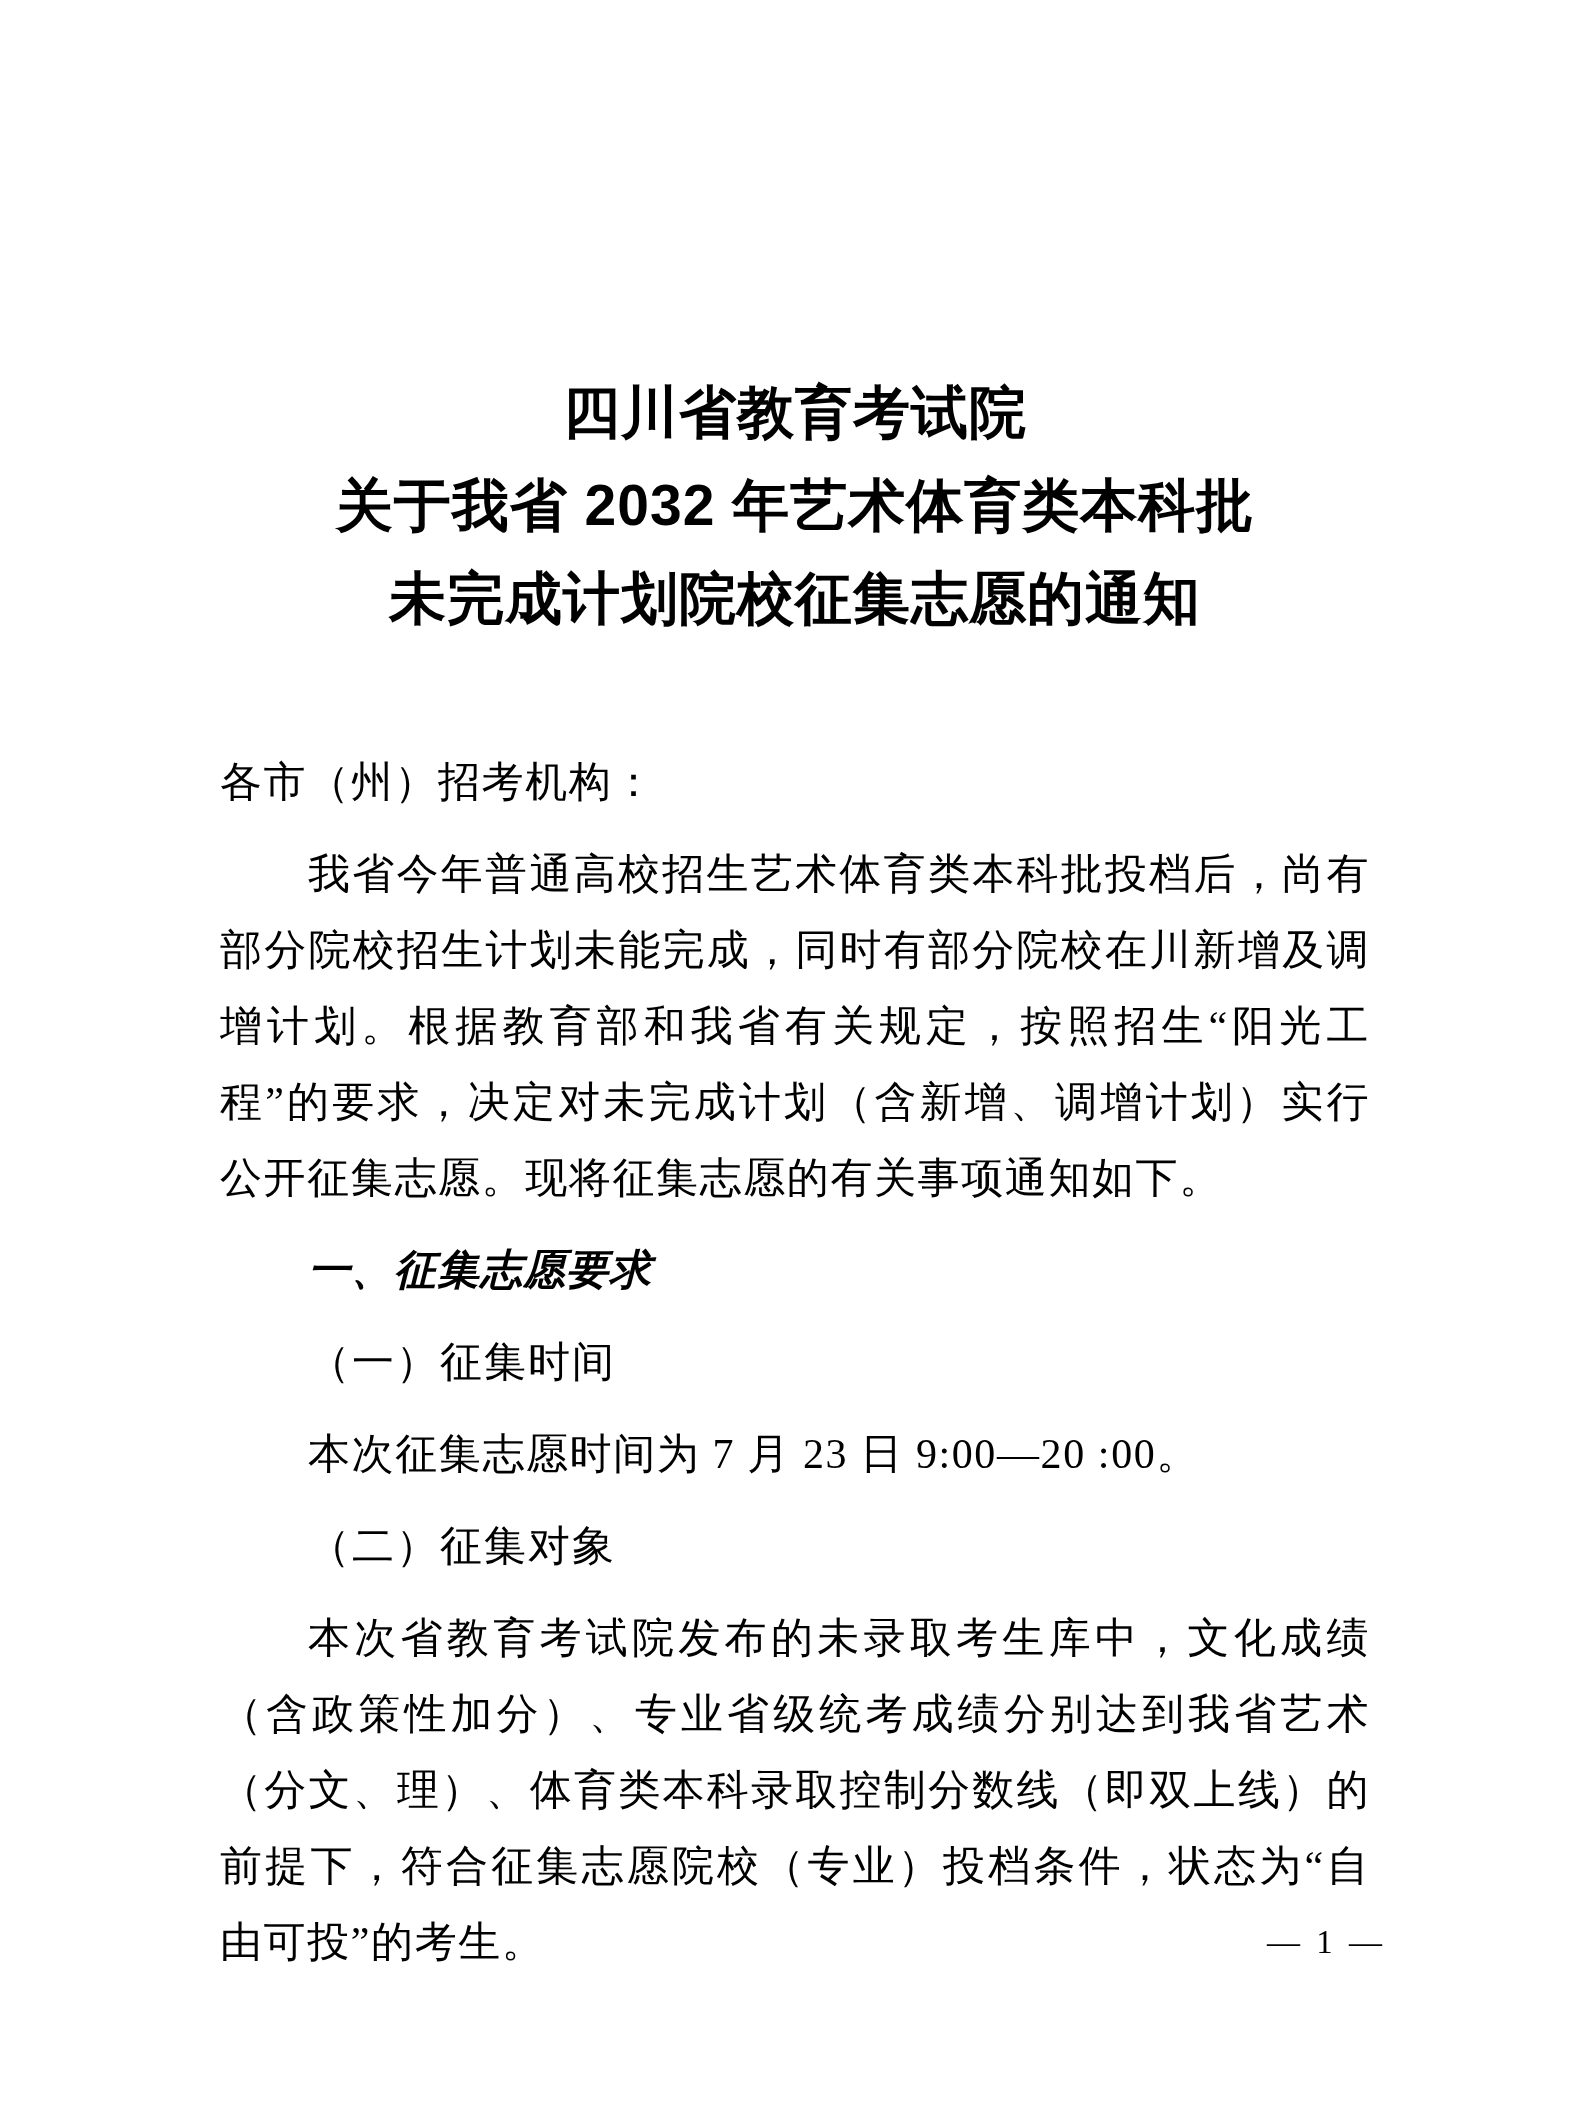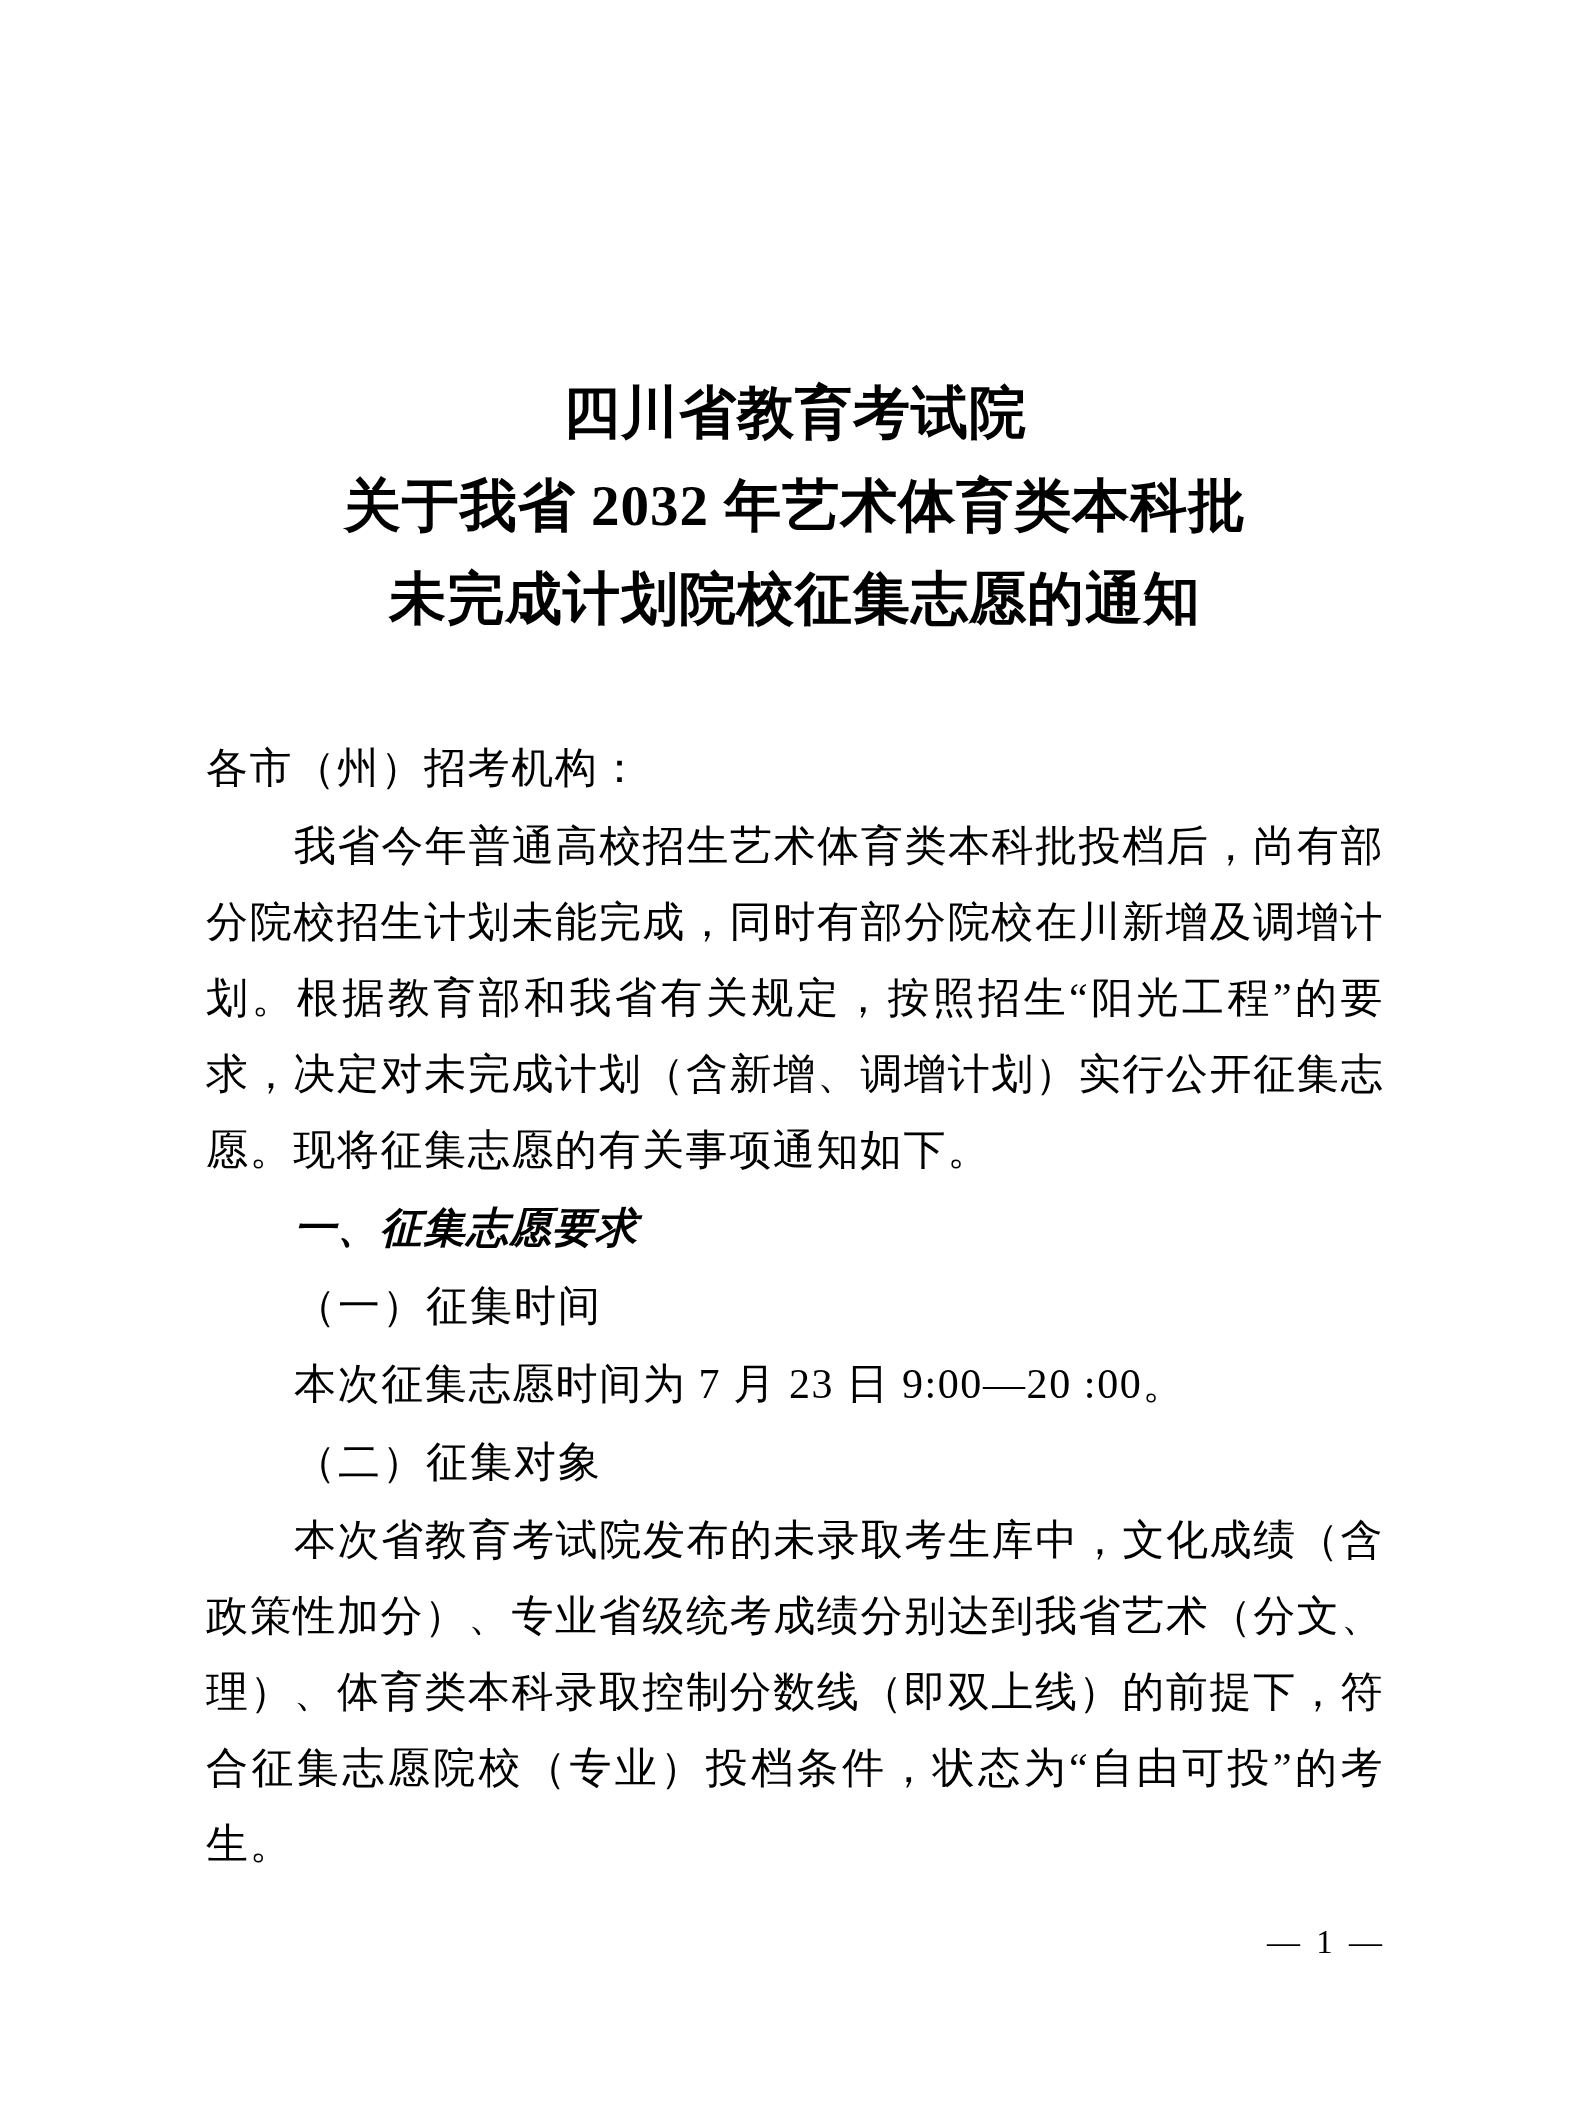--- a/index.html
+++ b/index.html
@@ -14,42 +14,42 @@
     color: #000000;
     font-family: "Liberation Serif", "DejaVu Serif", serif;
     overflow: hidden;
   }
   .title-block {
     position: absolute;
     left: 204px;
     top: 366px;
     width: 1182px;
     text-align: center;
-    font-family: Liberation Serif, serif;
+    font-family: Liberation Sans, sans-serif;
     font-weight: bold;
     font-size: 57px;
     line-height: 93px;
     letter-spacing: 1px;
   }
   .title-line {
     white-space: nowrap;
   }
   .body-block {
     position: absolute;
     left: 204px;
     top: 728px;
     width: 1182px;
     font-size: 42px;
     line-height: 76px;
     letter-spacing: 1.6px;
     text-align: justify;
     text-justify: inter-character;
   }
   .body-block p {
-    margin: 2px;
+    margin: 16px;
     padding: 0;
   }
   .indent {
     text-indent: 88px;
   }
   .section-heading {
     font-family: "Liberation Sans", "DejaVu Sans", sans-serif;
     font-weight: bold;
     letter-spacing: 1px;
     font-style: italic;

